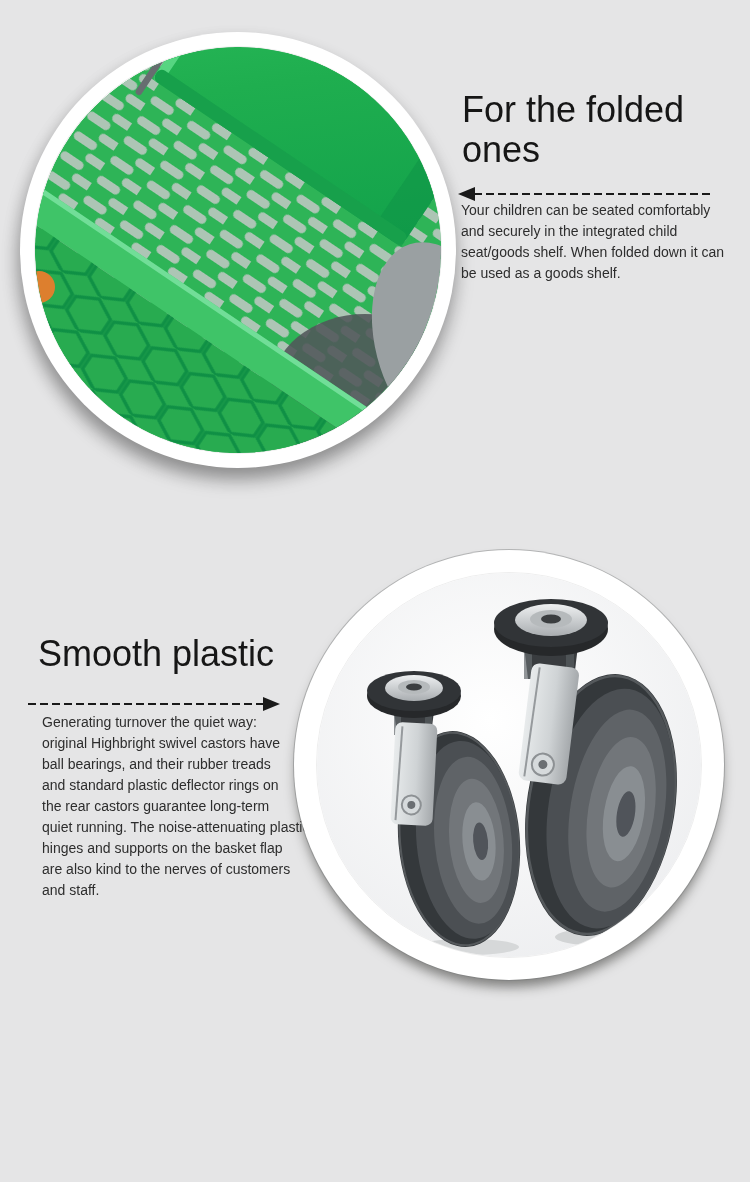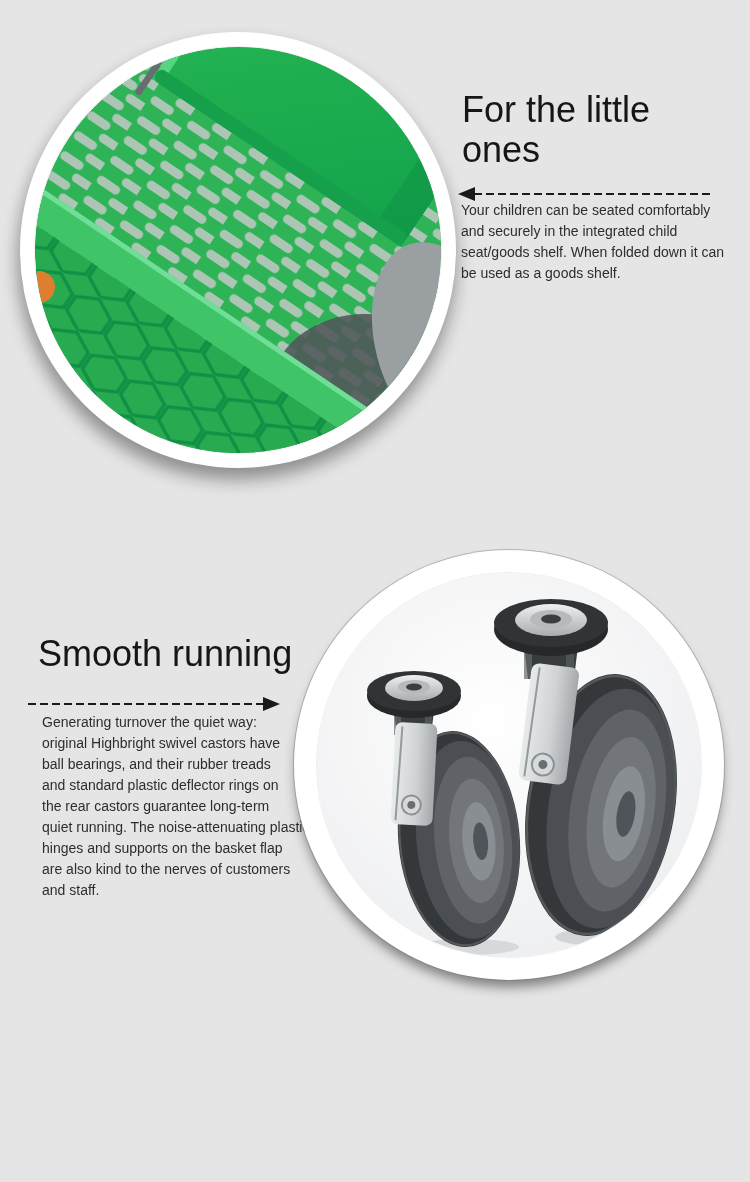--- a/index.html
+++ b/index.html
@@ -129,34 +129,34 @@
             <rect x="302" y="-150" width="34" height="260" fill="#0e9145" opacity="0.5"></rect>
             <rect x="36" y="96" width="300" height="14" rx="6" fill="#17a04b"></rect>
           </g>
 
           <circle cx="4" cy="240" r="16" fill="#dd7f2e"></circle>
         </g>
       </svg>
     </div>
   </div>
 
-  <div class="heading" id="heading1">For the little
+  <div class="heading" id="heading1">For the folded
 ones</div>
 
   <svg class="arrow" id="arrow1" width="254" height="16" viewBox="0 0 254 16">
     <line x1="16" y1="8" x2="252" y2="8" stroke="#1a1a1a" stroke-width="2" stroke-dasharray="8 4"></line>
     <polygon points="0,8 17,1 17,15" fill="#1a1a1a"></polygon>
   </svg>
 
   <div class="body-text" id="body1">Your children can be seated comfortably
 and securely in the integrated child
 seat/goods shelf. When folded down it can
 be used as a goods shelf.</div>
 
-  <div class="heading" id="heading2">Smooth running</div>
+  <div class="heading" id="heading2">Smooth plastic</div>
 
   <svg class="arrow" id="arrow2" width="254" height="16" viewBox="0 0 254 16">
     <line x1="2" y1="8" x2="238" y2="8" stroke="#1a1a1a" stroke-width="2" stroke-dasharray="8 4"></line>
     <polygon points="254,8 237,1 237,15" fill="#1a1a1a"></polygon>
   </svg>
 
   <div class="body-text" id="body2">Generating turnover the quiet way:
 original Highbright swivel castors have
 ball bearings, and their rubber treads
 and standard plastic deflector rings on

